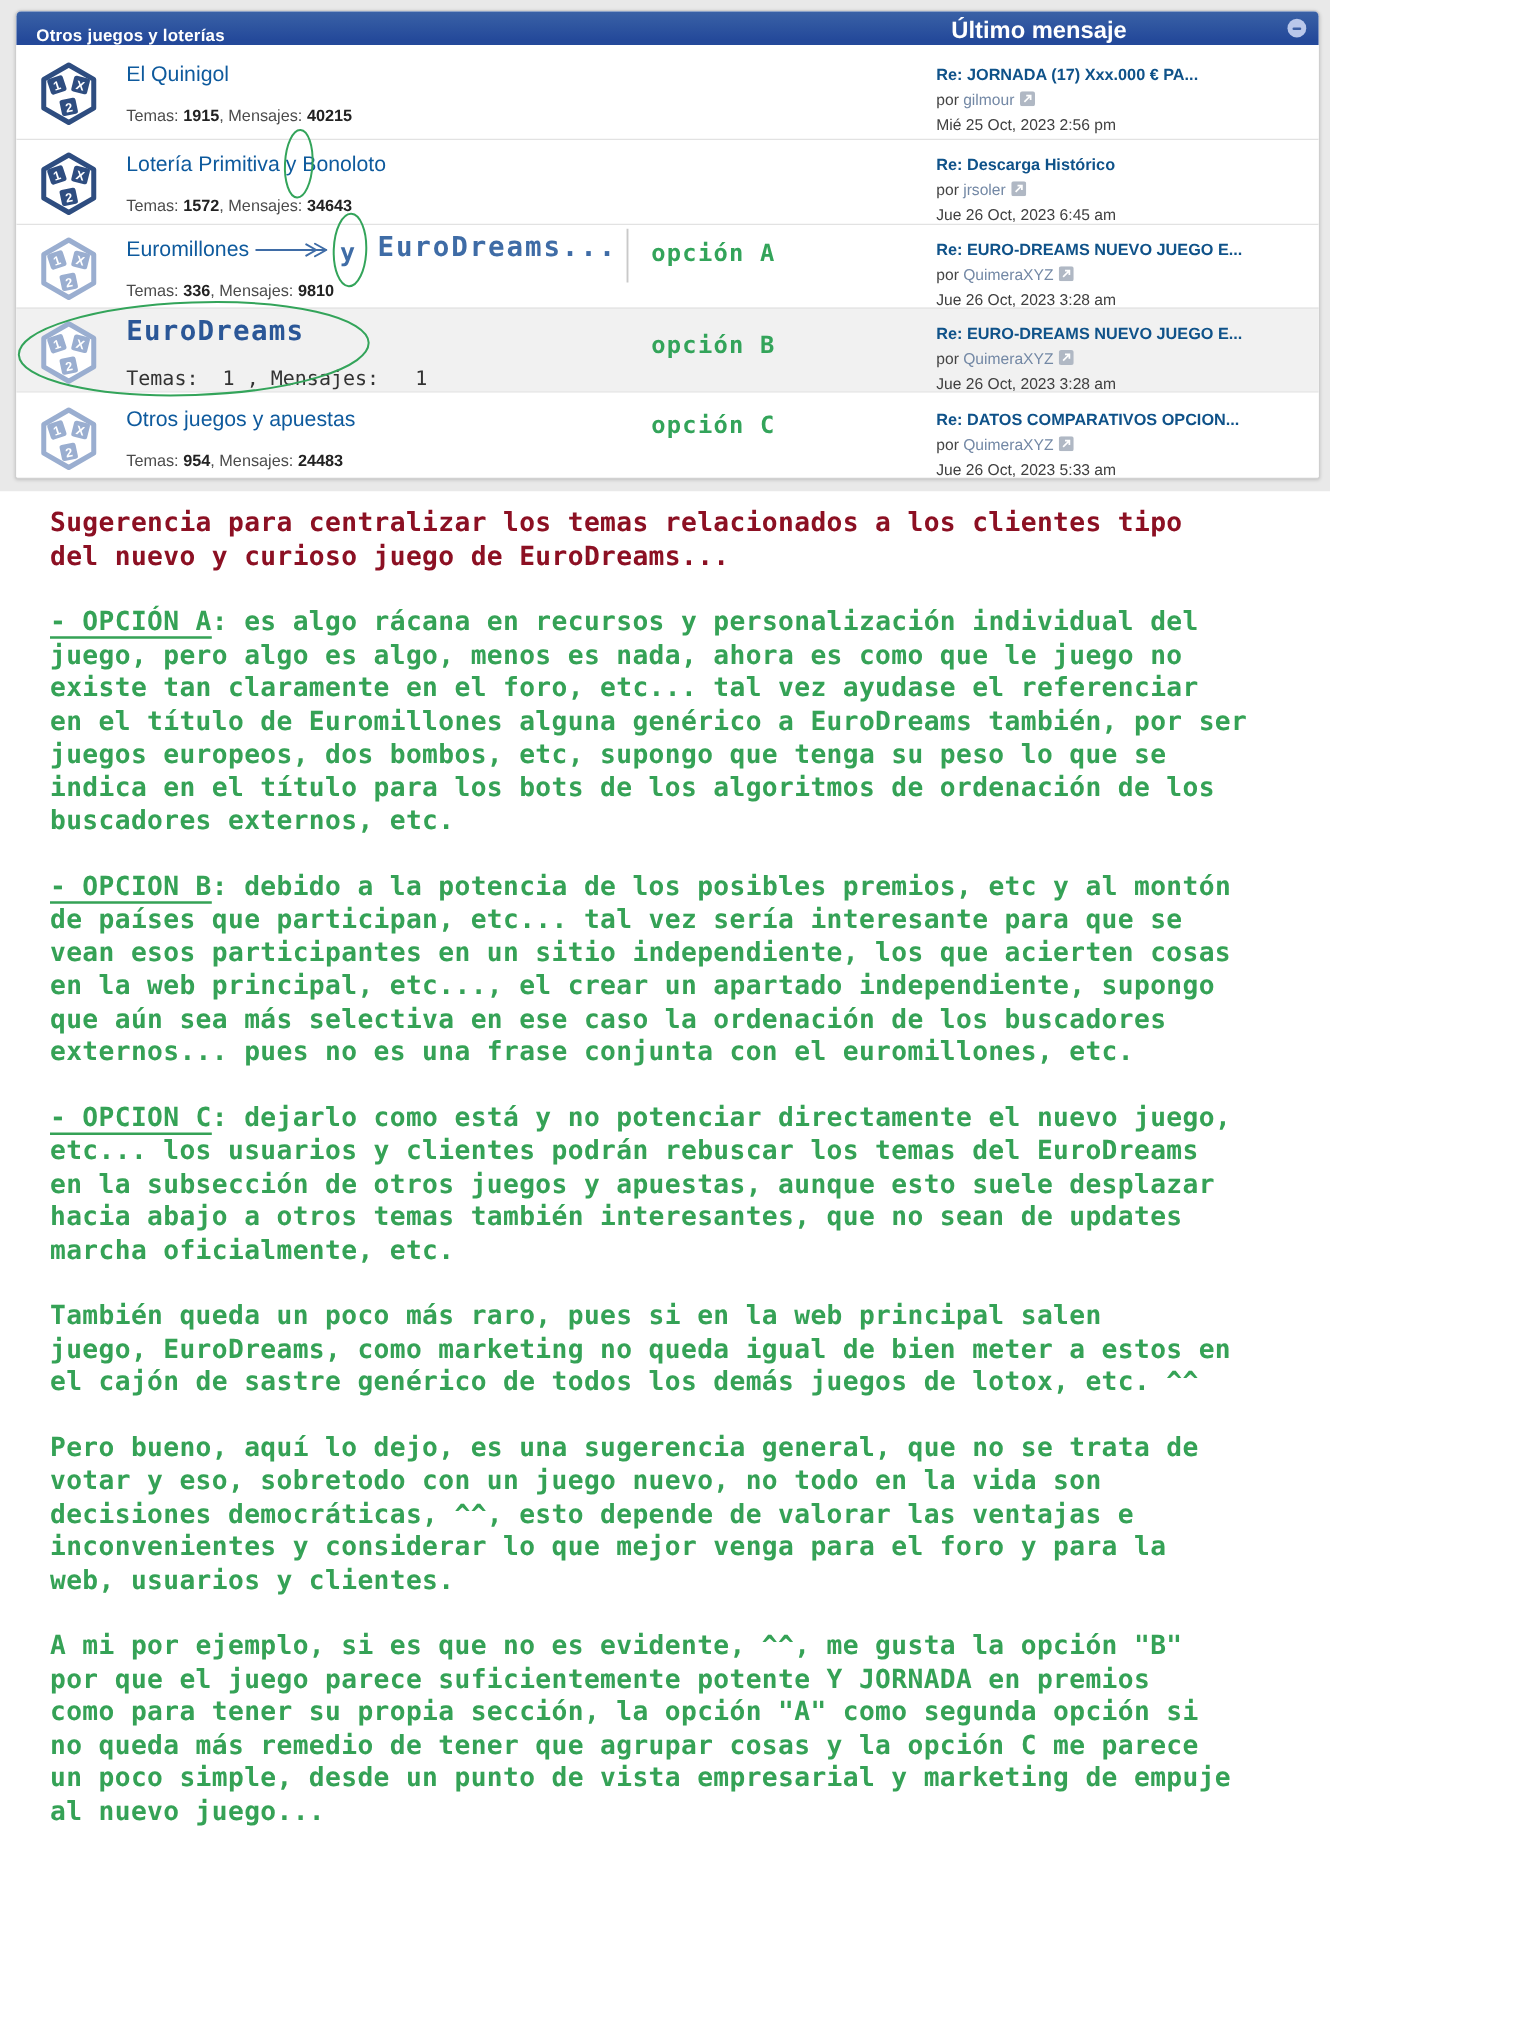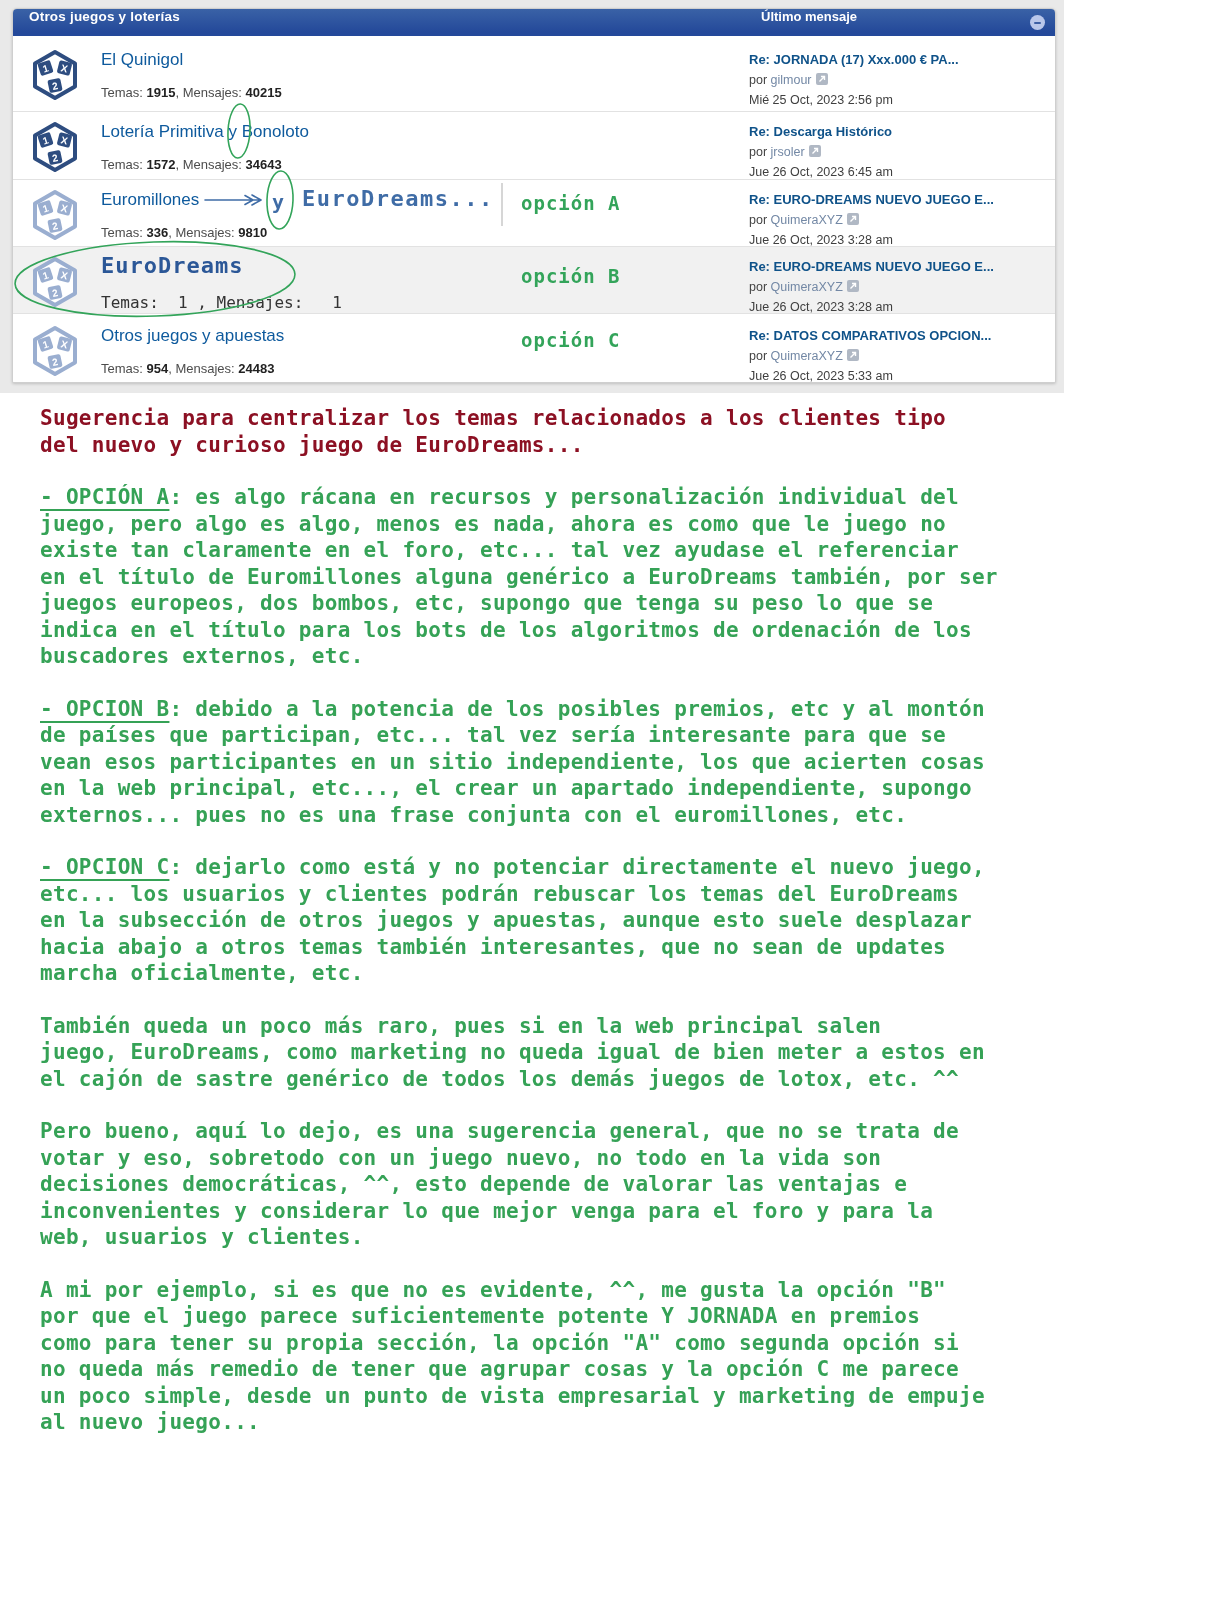--- a/index.html
+++ b/index.html
@@ -17,26 +17,26 @@
     width:1217px;height:1624px;position:relative;background:#fff;
     font-family:"Liberation Sans",sans-serif;overflow:hidden;
   }
   .matte{position:absolute;left:0;top:0;width:1064px;height:393px;background:#e9e9e9;}
   .panel{
     position:absolute;left:12px;top:8px;width:1044px;height:375px;background:#fff;
     border:1px solid #cfcfcf;border-radius:5px 5px 2px 2px;overflow:hidden;
     box-shadow:0 1px 3px rgba(0,0,0,.18);
   }
   .phead{
-    position:relative;height:27px;display:flex;align-items:flex-start;
+    position:relative;height:27px;display:flex;align-items:flex-end;
     background:linear-gradient(180deg,var(--header-top) 0%,var(--header-bottom) 85%);
     color:#fff;
   }
   .phead-title{flex:1;padding-left:16px;font-size:13.5px;font-weight:bold;letter-spacing:.2px}
-  .phead-right{width:294px;font-size:13px;font-weight:bold}
+  .phead-right{width:294px;font-size:19px;font-weight:bold}
   .collapse{
     position:absolute;right:10px;top:6px;width:15px;height:15px;border-radius:50%;
     background:#b9c7ea;display:flex;align-items:center;justify-content:center;cursor:pointer;
   }
   .collapse-bar{width:7px;height:2px;background:#3c5fa4;border-radius:1px}
 
   .rows{position:relative}
   .row{position:relative;display:flex;align-items:flex-start;padding:9px 10px 0 16px;background:#fff}
   .row + .row{border-top:1px solid #e2e2e2}
   .row:nth-child(1){height:75px;padding-top:13px}
@@ -315,20 +315,21 @@
       <div class="line">en el título de Euromillones alguna genérico a EuroDreams también, por ser</div>
       <div class="line">juegos europeos, dos bombos, etc, supongo que tenga su peso lo que se</div>
       <div class="line">indica en el título para los bots de los algoritmos de ordenación de los</div>
       <div class="line">buscadores externos, etc.</div>
     </div>
     <div class="para green">
       <div class="line"><span class="under">- OPCION B</span>: debido a la potencia de los posibles premios, etc y al montón</div>
       <div class="line">de países que participan, etc... tal vez sería interesante para que se</div>
       <div class="line">vean esos participantes en un sitio independiente, los que acierten cosas</div>
       <div class="line">en la web principal, etc..., el crear un apartado independiente, supongo</div>
+      <div class="line">que aún sea más selectiva en ese caso la ordenación de los buscadores</div>
       <div class="line">externos... pues no es una frase conjunta con el euromillones, etc.</div>
     </div>
     <div class="para green">
       <div class="line"><span class="under">- OPCION C</span>: dejarlo como está y no potenciar directamente el nuevo juego,</div>
       <div class="line">etc... los usuarios y clientes podrán rebuscar los temas del EuroDreams</div>
       <div class="line">en la subsección de otros juegos y apuestas, aunque esto suele desplazar</div>
       <div class="line">hacia abajo a otros temas también interesantes, que no sean de updates</div>
       <div class="line">marcha oficialmente, etc.</div>
     </div>
     <div class="para green">

